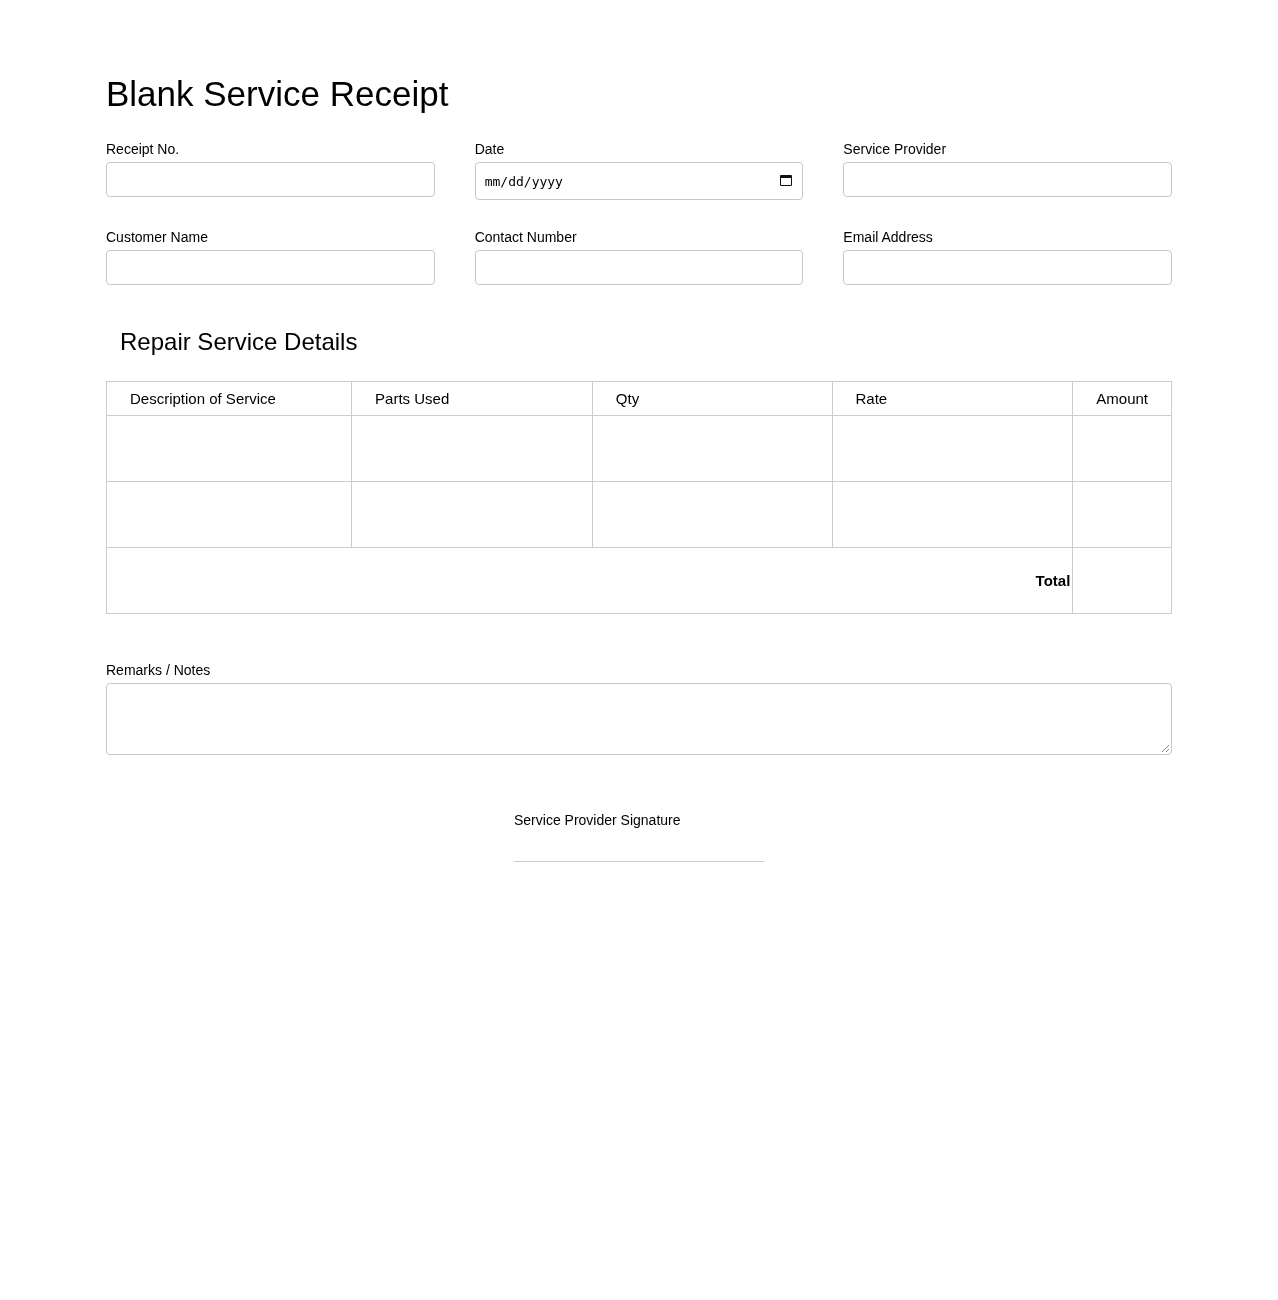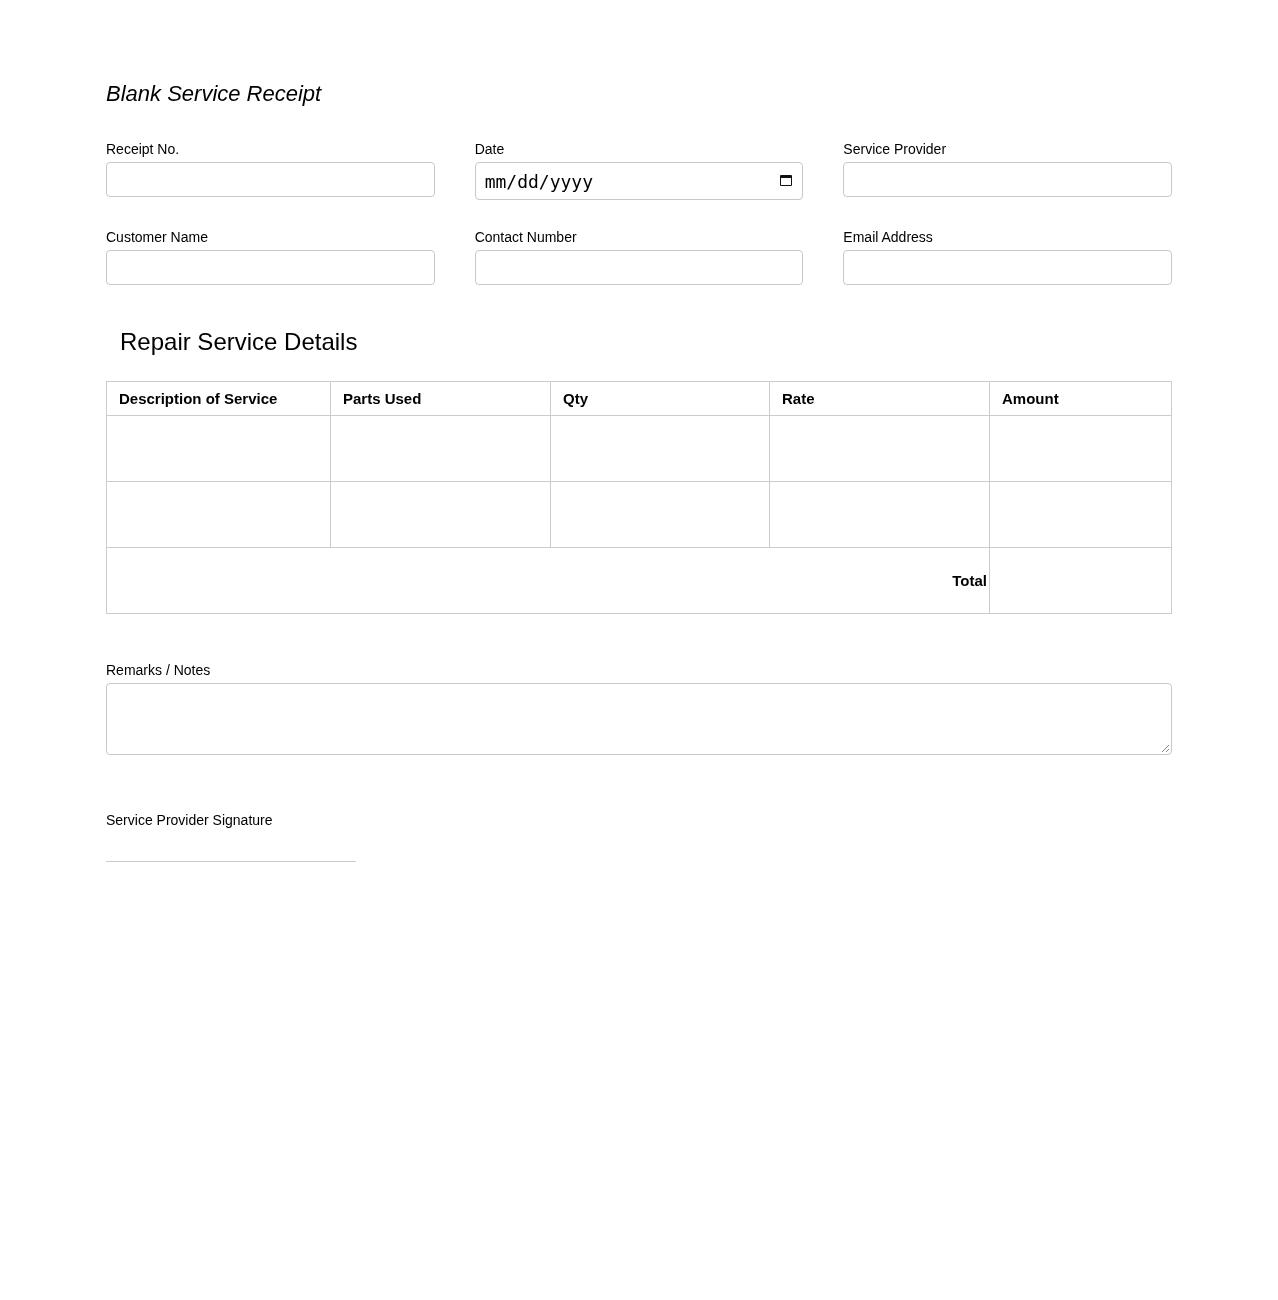--- a/index.html
+++ b/index.html
@@ -1,35 +1,35 @@
 <!DOCTYPE html>
 <html><head>
 <meta charset="utf-8">
 <style>
   html, body { margin: 0; padding: 0; background: #ffffff; }
   body { font-family: "Liberation Sans", sans-serif; color: #000; width: 1278px; min-height: 1300px; }
   .page { position: relative; width: 1066px; margin-left: 106px; padding-top: 74px; }
-  h1 { font-size: 22px; font-weight: normal; margin: 0 0 26px 0; line-height: 40px; font-style: italic; }
+  h1 { font-size: 35px; font-weight: normal; margin: 0 0 26px 0; line-height: 40px; }
   h2 { font-size: 24px; font-weight: normal; margin: 14px; line-height: 30px; }
   .row { display: flex; gap: 40px; margin-bottom: 28px; }
   .field { flex: 1; }
   .label { display: block; font-size: 14px; margin-bottom: 4px; line-height: 18px; }
   .input { box-sizing: border-box; width: 100%; height: 35px; border: 1px solid #c8c8c8; border-radius: 4px; background: #fff; position: relative; }
-  .date { height: 38px; display: flex; align-items: center; padding-left: 9px; font-family: "DejaVu Sans Mono", monospace; font-size: 18px; }
+  .date { height: 38px; display: flex; align-items: center; padding-left: 9px; font-family: "DejaVu Sans Mono", monospace; font-size: 13px; }
   .cal { position: absolute; right: 10px; top: 12px; width: 12px; height: 11px; border: 1.5px solid #111; border-top-width: 3px; border-radius: 1px; box-sizing: border-box; }
   .full { margin-bottom: 40px; }
   table { width: 1066px; border-collapse: collapse; margin-top: 24px; }
   th, td { border: 1px solid #cccccc; text-align: left; font-size: 15px; }
-  th { height: 33px; padding: 0 12px; font-weight: bold; }
+  th { height: 33px; padding: 0 23px; font-weight: normal; }
   td { height: 65px; padding: 0 2px; }
   .total-label { text-align: right; font-weight: bold; }
   .remarks { margin-top: 47px; }
   .textarea { box-sizing: border-box; width: 100%; height: 72px; border: 1px solid #c8c8c8; border-radius: 4px; position: relative; }
   .grip { position: absolute; right: 2px; bottom: 2px; width: 7px; height: 7px; background: linear-gradient(135deg, transparent 45%, #888 45%, #888 55%, transparent 55%, transparent 75%, #888 75%, #888 85%, transparent 85%); }
-  .sigs { display: flex; justify-content: space-between; margin-top: 56px; }
+  .sigs { display: flex; justify-content: center; margin-top: 56px; }
   .sig { width: 250px; }
   .sig .label { margin-bottom: 24px; }
   .sig-line { border-bottom: 1px solid #cccccc; height: 8px; }
 </style>
 </head>
 <body>
 
 <div class="page">
   <h1>Blank Service Receipt</h1>
 

